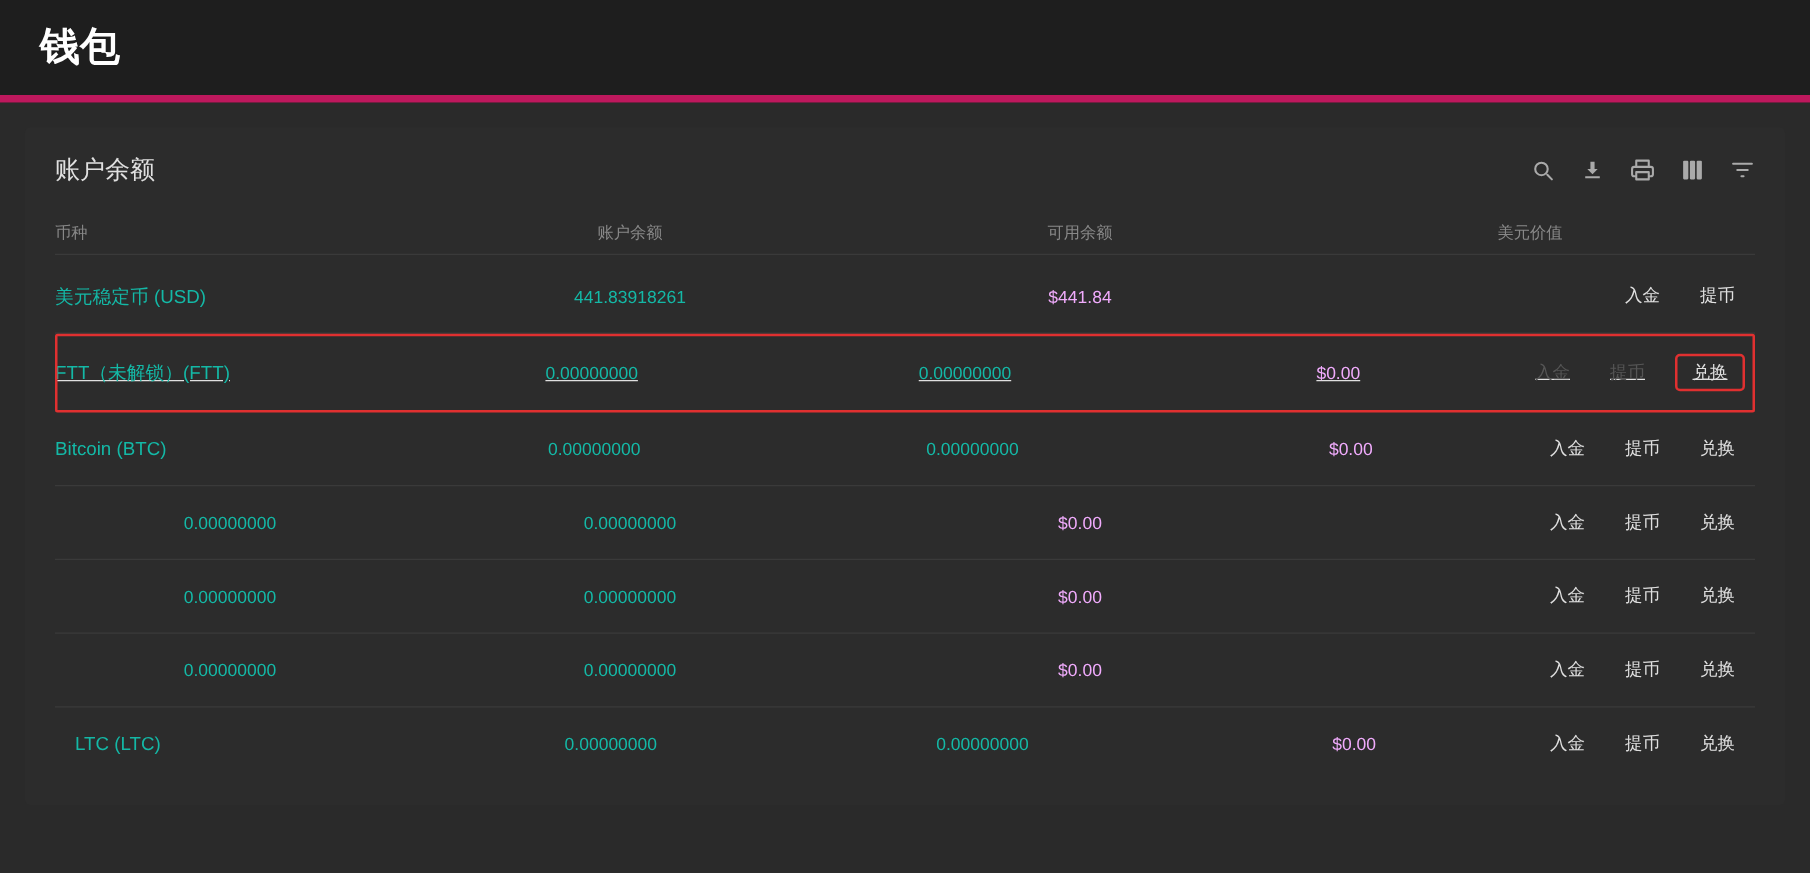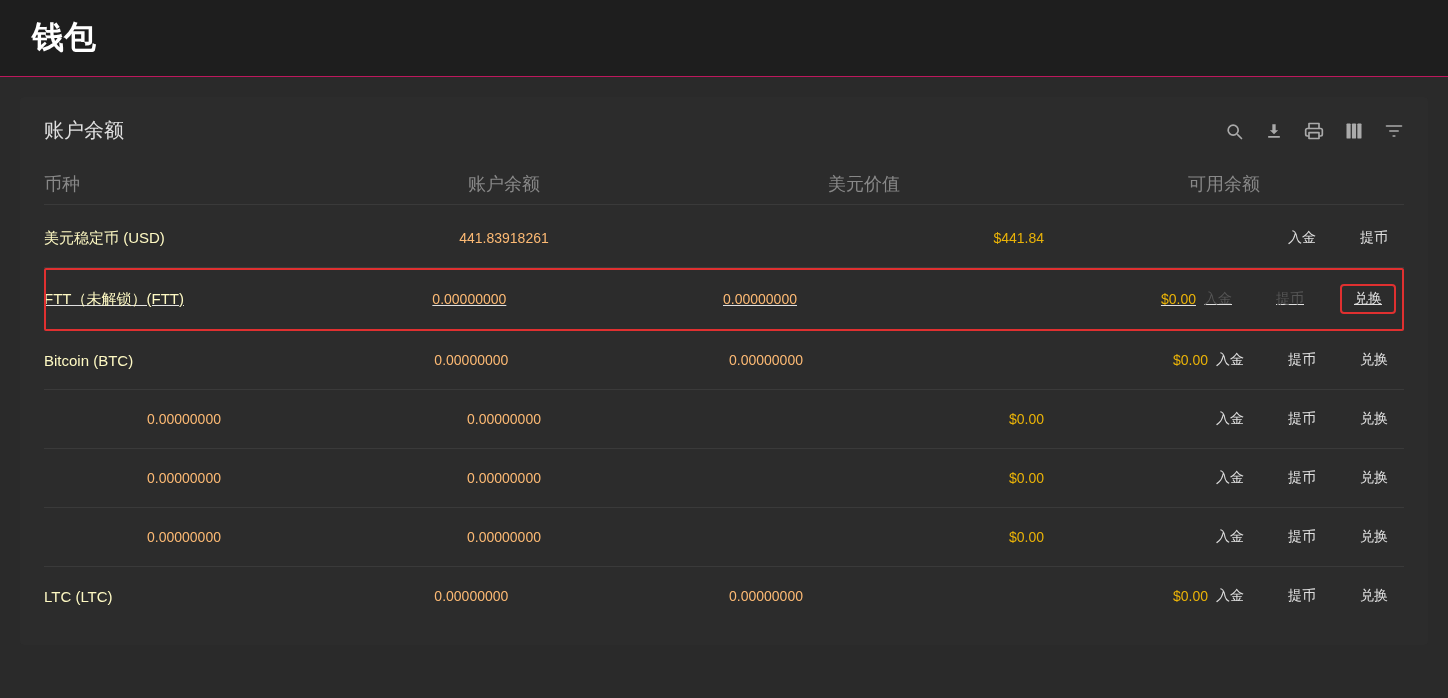--- a/index.html
+++ b/index.html
@@ -12,21 +12,21 @@
       background-color: #2a2a2a;
       color: #e0e0e0;
       font-family: -apple-system, BlinkMacSystemFont, 'PingFang SC', 'Microsoft YaHei', sans-serif;
       width: 1448px;
       min-height: 698px;
     }
 
     .page-header {
       background-color: #1e1e1e;
       padding: 16px 32px;
-      border-bottom: 1px solid #be185d;
+      border-bottom: 6px solid #be185d;
     }
 
     .page-title {
       font-size: 32px;
       font-weight: bold;
       color: #ffffff;
     }
 
     .main-content {
       background-color: #2c2c2c;
@@ -69,65 +69,66 @@
 
     .table-header {
       display: grid;
       grid-template-columns: 280px 1fr 1fr 1fr auto;
       padding: 8px 0;
       border-bottom: 1px solid #3a3a3a;
       margin-bottom: 4px;
     }
 
     .col-header {
-      font-size: 18px;
+      font-size: 13px;
       color: #888888;
       font-weight: normal;
     }
 
     .table-row {
       display: grid;
       grid-template-columns: 280px 1fr 1fr 1fr auto;
       padding: 16px 0;
       border-bottom: 1px solid #3a3a3a;
       align-items: center;
     }
 
     .table-row:last-child {
       border-bottom: none;
+      margin-left: 16px;
     }
 
     .table-row.highlighted {
       outline: 2px solid #e03030;
       outline-offset: -2px;
       border-radius: 2px;
       text-decoration: underline;
     }
 
     .currency-name {
       font-size: 15px;
-      color: #fef9c3;
+      color: #14b8a6;
     }
 
     .amount-cell {
       font-size: 14px;
-      color: #fdba74;
+      color: #14b8a6;
       text-align: center;
     }
 
     .usd-cell {
       font-size: 14px;
-      color: #eab308;
-      text-align: right;
+      color: #f0abfc;
+      text-align: center;
     }
 
     .actions-cell {
       display: flex;
       align-items: center;
-      gap: 28px;
+      gap: 16px;
       justify-content: flex-end;
       padding-right: 8px;
     }
 
     .action-btn {
       font-size: 14px;
       color: #e0e0e0;
       cursor: pointer;
       background: none;
       border: none;
@@ -195,22 +196,22 @@
           <path d="M3 6h18M7 12h10M11 18h2" stroke="currentColor" stroke-width="2" fill="none" stroke-linecap="round"></path>
         </svg>
       </span>
     </div>
   </div>
 
   <div class="table-container">
     <div class="table-header">
       <div class="col-header">币种</div>
       <div class="col-header" style="text-align:center;">账户余额</div>
+      <div class="col-header" style="text-align:center;">可用余额</div>
       <div class="col-header" style="text-align:center;">美元价值</div>
-      <div class="col-header" style="text-align:center;">可用余额</div>
       <div class="col-header"></div>
     </div>
 
     <div id="table-rows">
         <div class="table-row">
           <div class="currency-name">美元稳定币 (USD)</div>
           <div class="amount-cell">441.83918261</div>
           <div class="usd-cell">$441.84</div>
           <div class="actions-cell">
             <button class="action-btn">入金</button>

